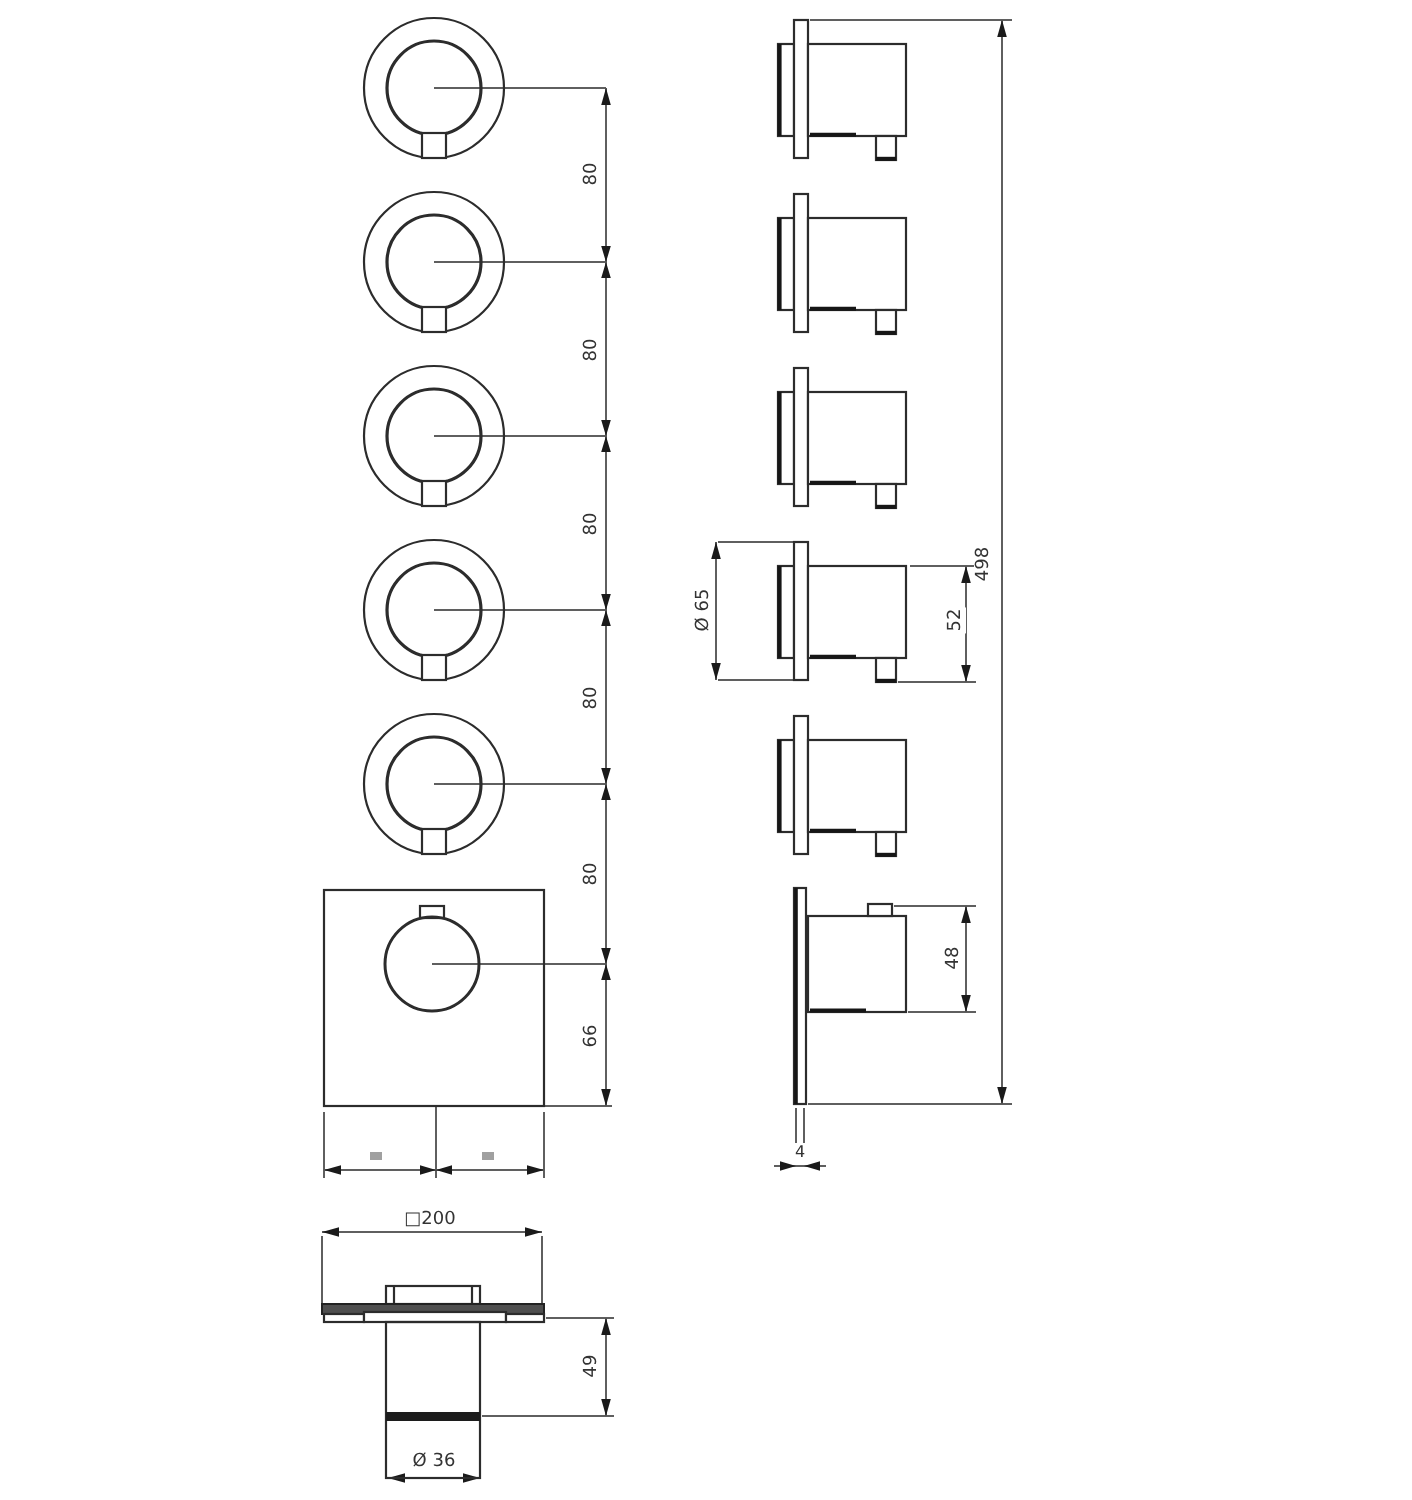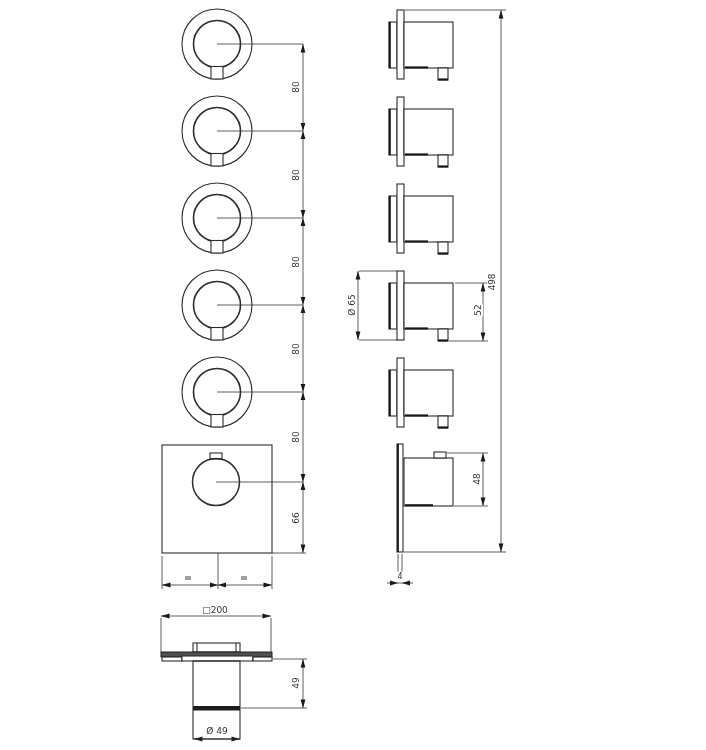--- a/index.html
+++ b/index.html
@@ -178,15 +178,15 @@
 <div class="lbl rot" style="left:296px;top:518px">66</div>
 
 <div class="lbl rot" style="left:492px;top:282px">498</div>
 <div class="lbl rot" style="left:352px;top:305px">Ø 65</div>
 <div class="lbl rot" style="left:478px;top:310px">52</div>
 <div class="lbl rot" style="left:477px;top:479px">48</div>
 <div class="lbl tiny" style="left:400px;top:576px">4</div>
 
 <div class="lbl" style="left:215px;top:610px">□200</div>
 <div class="lbl rot" style="left:296px;top:683px">49</div>
-<div class="lbl" style="left:217px;top:731px">Ø 49</div>
+<div class="lbl" style="left:217px;top:731px">Ø 36</div>
 
 </div>
 
 </body></html>

